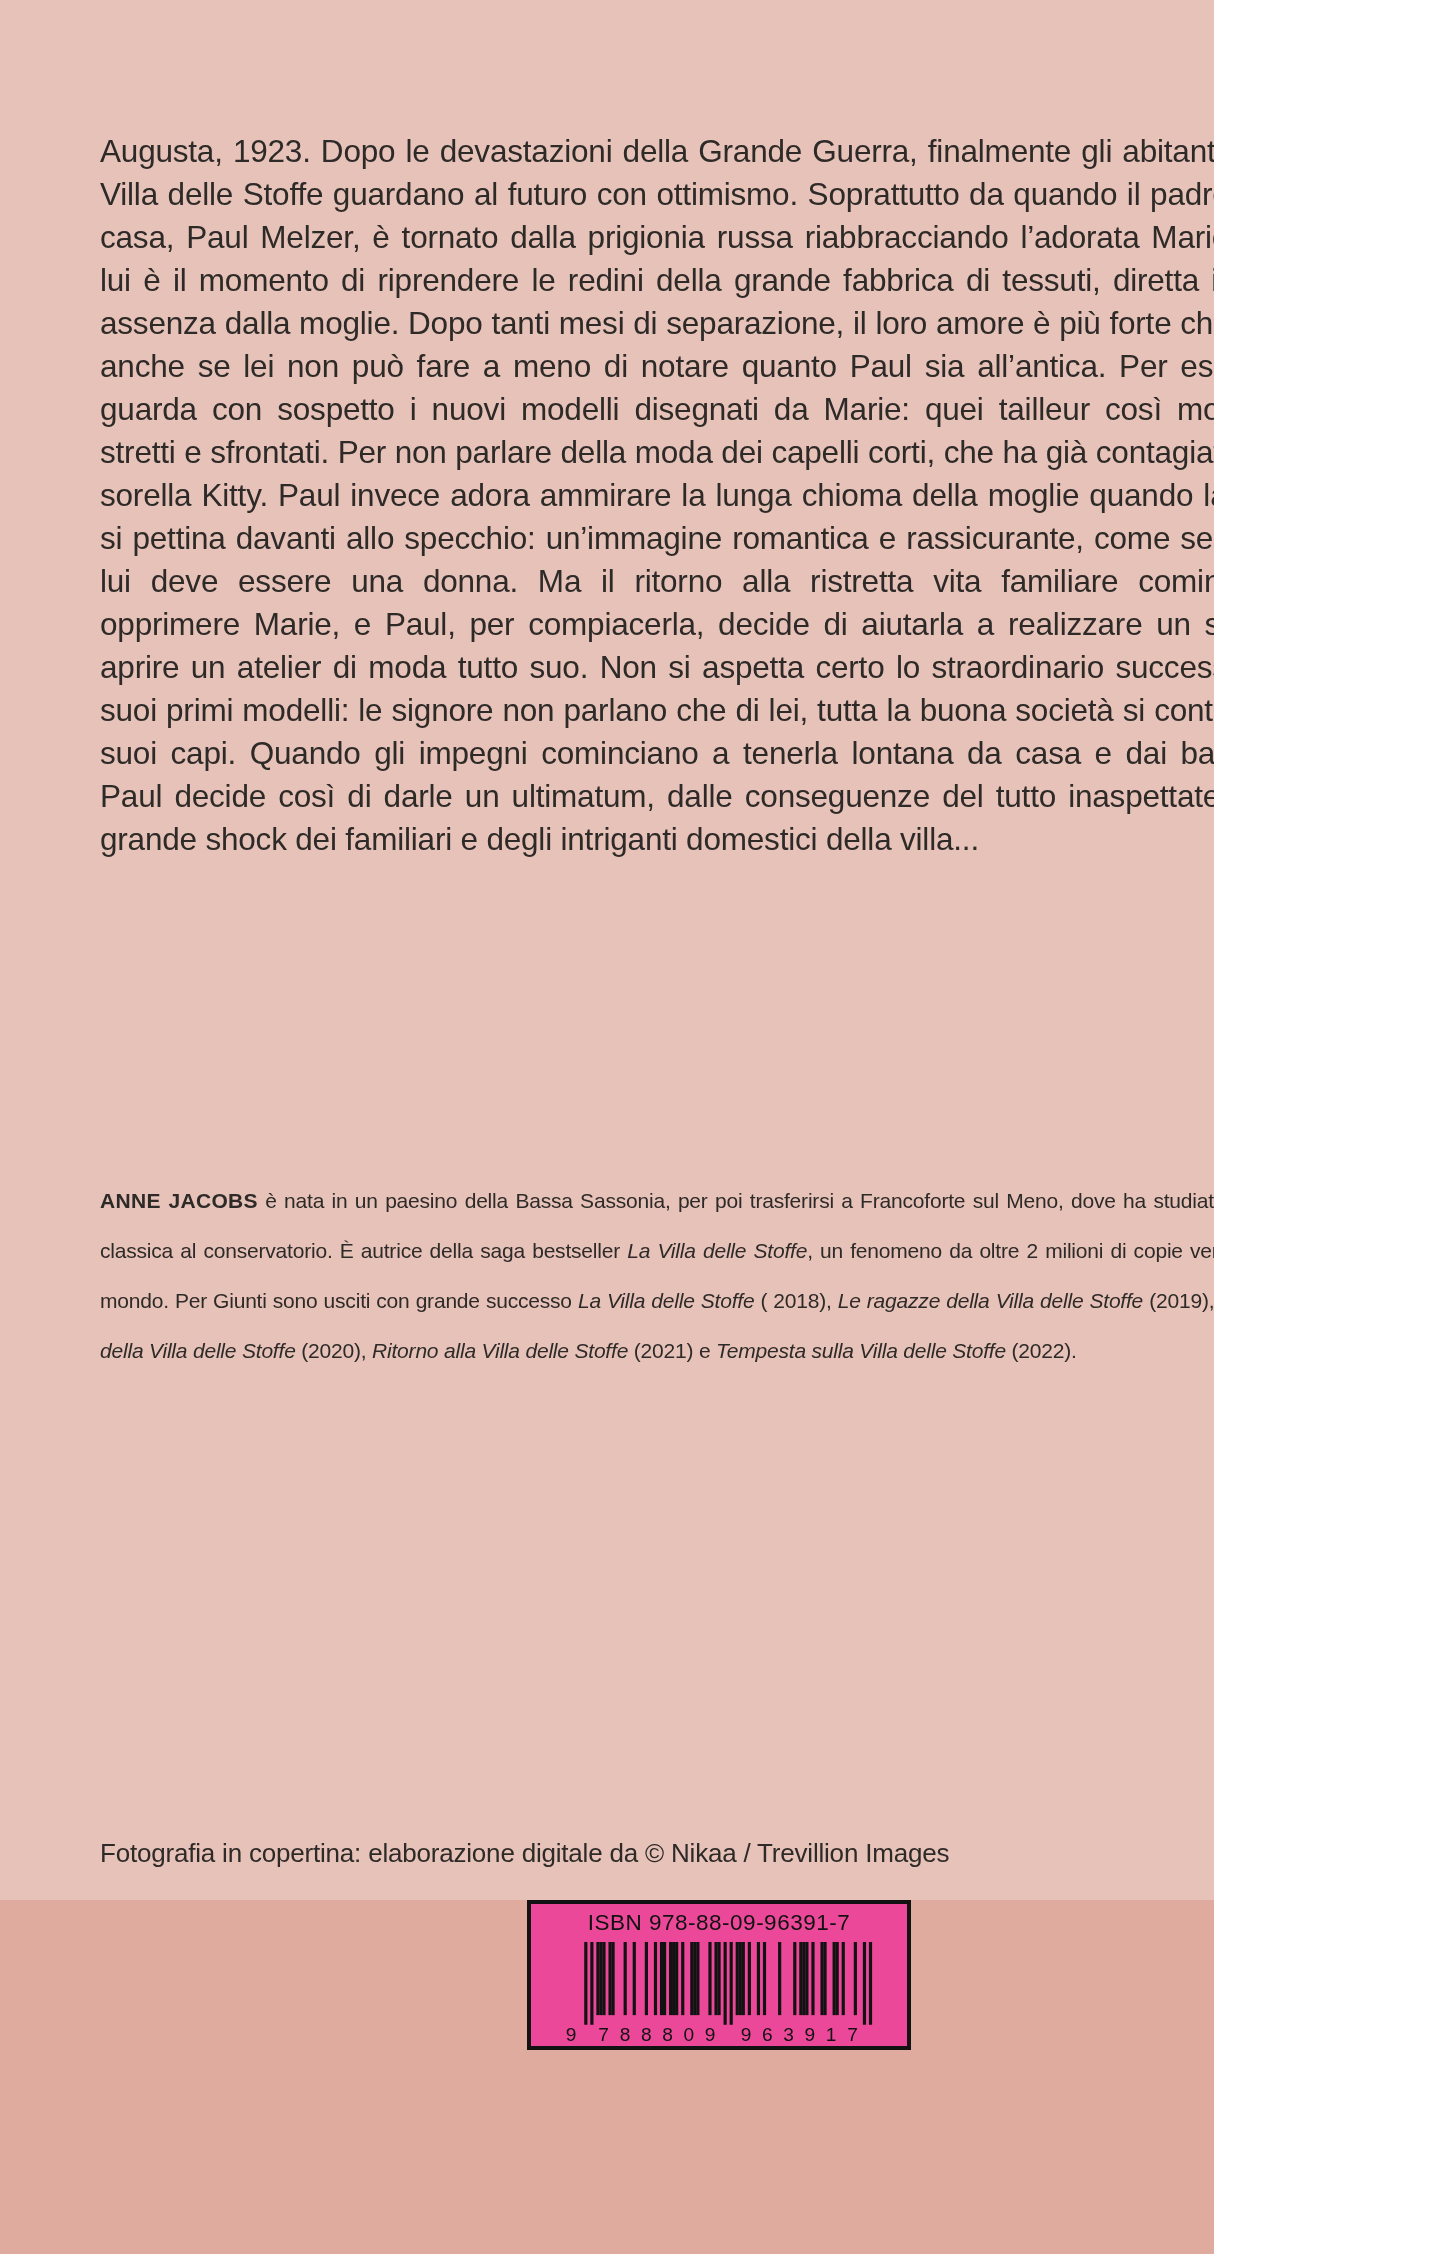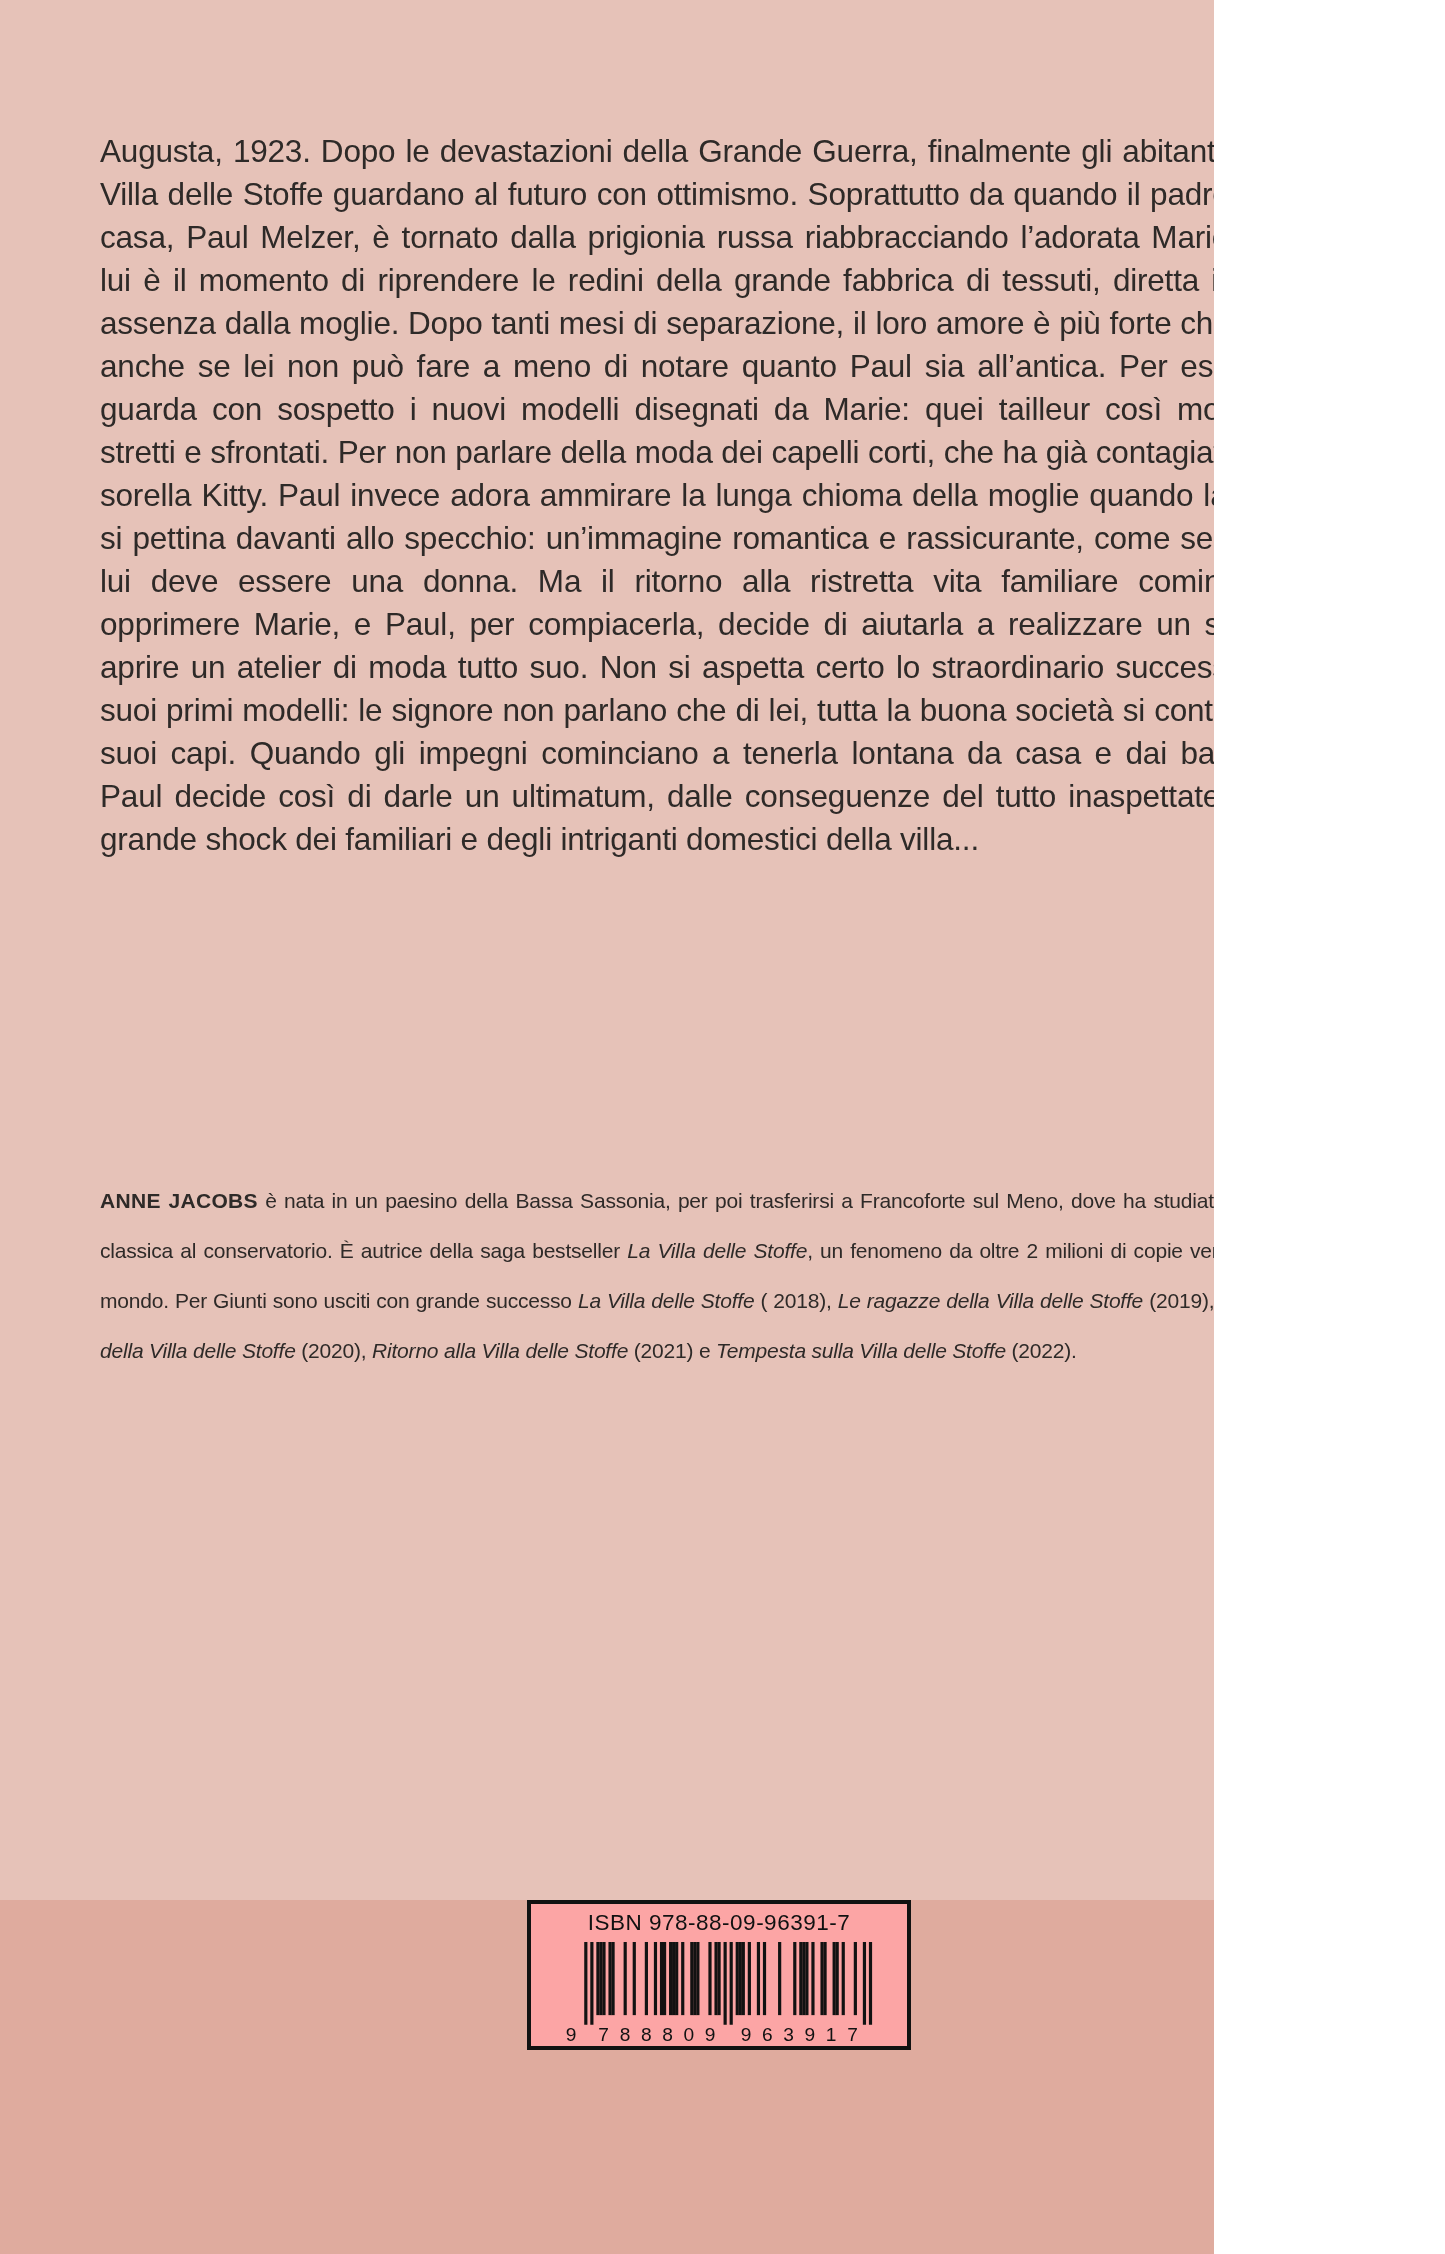--- a/index.html
+++ b/index.html
@@ -34,21 +34,21 @@
   }
   .bio .name { font-weight:700; letter-spacing:0.3px; }
   .bio .it { font-style:italic; }
   .credit {
     position:absolute; left:100px; top:1838px;
     font-size:26px; font-weight:300; letter-spacing:-0.2px;
   }
   .isbn-label {
     position:absolute; left:527px; top:1900px;
     width:384px;
-    background:#fca5a5;
+    background:#ec4899;
     border:4px solid #121212;
   }
   .isbn-row {
     height:38px;
     display:flex; align-items:center; justify-content:center;
     font-size:22.5px; letter-spacing:0.5px; color:#111;
   }
   .barcode-wrap {
     width:318px; height:102px; margin:0 auto 2px auto;
   }
@@ -75,20 +75,21 @@
   <div class="bottom-band"></div>
 
   <div class="synopsis">
     <p>Augusta, 1923. Dopo le devastazioni della Grande Guerra, finalmente gli abitanti della Villa delle Stoffe guardano al futuro con ottimismo. Soprattutto da quando il padrone di casa, Paul Melzer, è tornato dalla prigionia russa riabbracciando l’adorata Marie. Per lui è il momento di riprendere le redini della grande fabbrica di tessuti, diretta in sua assenza dalla moglie. Dopo tanti mesi di separazione, il loro amore è più forte che mai, anche se lei non può fare a meno di notare quanto Paul sia all’antica. Per esempio guarda con sospetto i nuovi modelli disegnati da Marie: quei tailleur così moderni, stretti e sfrontati. Per non parlare della moda dei capelli corti, che ha già contagiato sua sorella Kitty. Paul invece adora ammirare la lunga chioma della moglie quando la sera si pettina davanti allo specchio: un’immagine romantica e rassicurante, come secondo lui deve essere una donna. Ma il ritorno alla ristretta vita familiare comincia a opprimere Marie, e Paul, per compiacerla, decide di aiutarla a realizzare un sogno: aprire un atelier di moda tutto suo. Non si aspetta certo lo straordinario successo dei suoi primi modelli: le signore non parlano che di lei, tutta la buona società si contende i suoi capi. Quando gli impegni cominciano a tenerla lontana da casa e dai bambini, Paul decide così di darle un ultimatum, dalle conseguenze del tutto inaspettate. Con grande shock dei familiari e degli intriganti domestici della villa...</p>
   </div>
 
   <div class="bio">
     <p><span class="name">ANNE JACOBS</span><span> è nata in un paesino della Bassa Sassonia, per poi trasferirsi a Francoforte sul Meno, dove ha studiato musica classica al conservatorio. È autrice della saga bestseller </span><span class="it">La Villa delle Stoffe</span><span>, un fenomeno da oltre 2 milioni di copie vendute nel mondo. Per Giunti sono usciti con grande successo </span><span class="it">La Villa delle Stoffe</span><span> ( 2018), </span><span class="it">Le ragazze della Villa delle Stoffe</span><span> (2019), </span><span class="it">L’eredità della Villa delle Stoffe</span><span> (2020), </span><span class="it">Ritorno alla Villa delle Stoffe</span><span> (2021) e </span><span class="it">Tempesta sulla Villa delle Stoffe</span><span> (2022).</span></p>
   </div>
 
+  <div class="credit">Fotografia in copertina: elaborazione digitale da © Nikaa / Trevillion Images</div>
 
   <div class="isbn-label">
     <div class="isbn-row">ISBN 978-88-09-96391-7</div>
     <div class="barcode-wrap">
         <svg viewBox="0 0 315 106" preserveAspectRatio="none" xmlns="http://www.w3.org/2000/svg" fill="#121212">
           <rect x="24" y="0" width="3.15" height="86"></rect>
           <rect x="30" y="0" width="3.15" height="86"></rect>
           <rect x="36" y="0" width="3.15" height="76"></rect>
           <rect x="39" y="0" width="3.15" height="76"></rect>
           <rect x="42" y="0" width="3.15" height="76"></rect>

